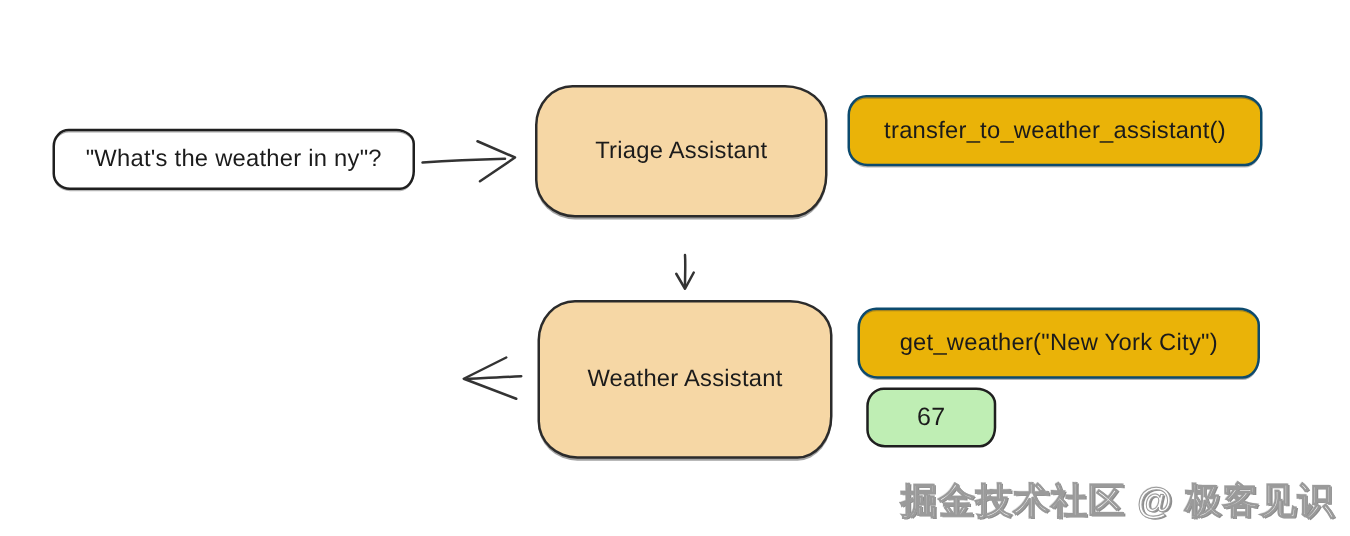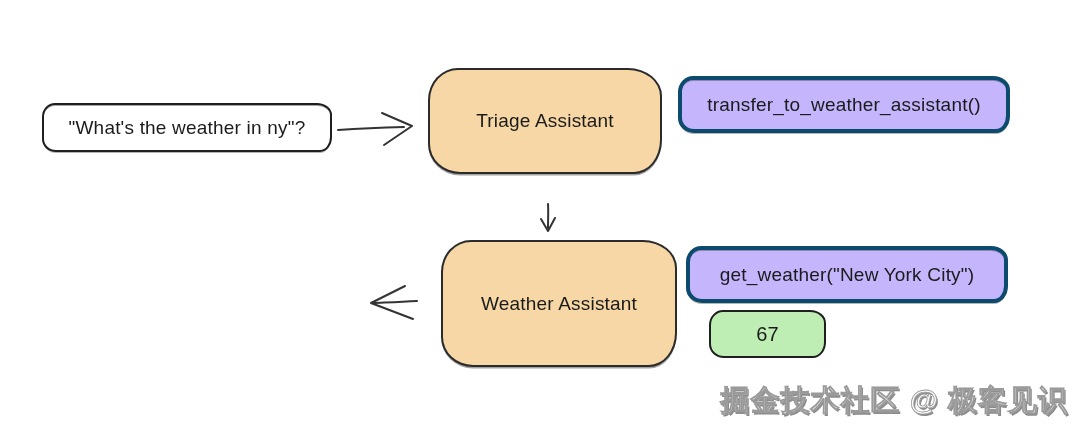--- a/index.html
+++ b/index.html
@@ -36,38 +36,38 @@
   }
   
   .agent {
     background: #f6d7a5;
     border: 2.5px solid #2b2b2b;
     border-radius: 30px 34px 28px 32px / 32px 28px 34px 30px;
     box-shadow: 0 2px 0 -0.5px rgba(70,70,70,0.50);
   }
   
   .tool {
-    background: #c4b5fd;
-    border: 4px solid #0c4a6e;
+    background: #eab308;
+    border: 2px solid #0c4a6e;
     border-radius: 15px 17px 14px 16px / 16px 14px 17px 15px;
     box-shadow: inset 0 2px 0 -1px rgba(60,60,60,0.40), 0 2px 0 -1px rgba(70,70,70,0.40);
   }
   
   .result {
     background: #bfeeb4;
     border: 2px solid #1f1f1f;
     border-radius: 14px 16px 13px 15px / 15px 13px 16px 14px;
     font-size: 20px;
   }
   #user-query   { left: 42px;  top: 103px; width: 290px; height: 49px; }
   #triage       { left: 428px; top: 68px;  width: 234px; height: 106px; }
   #transfer     { left: 678px; top: 76px;  width: 332px; height: 57px; }
-  #weather      { left: 430px; top: 240px; width: 236px; height: 127px; margin-left: 11px; }
+  #weather      { left: 430px; top: 240px; width: 236px; height: 127px; }
   #getweather   { left: 686px; top: 246px; width: 322px; height: 57px; }
-  #toolresult   { left: 693px; top: 310px; width: 117px; height: 48px; margin-left: 16px; }
+  #toolresult   { left: 693px; top: 310px; width: 104px; height: 48px; }
   #response     { left: 47px;  top: 278px; width: 290px; height: 47px; }
 
   .arrows {
     position: absolute;
     left: 0; top: 0;
     width: 1080px;
     height: 429px;
     pointer-events: none;
   }
   .arrows path {

